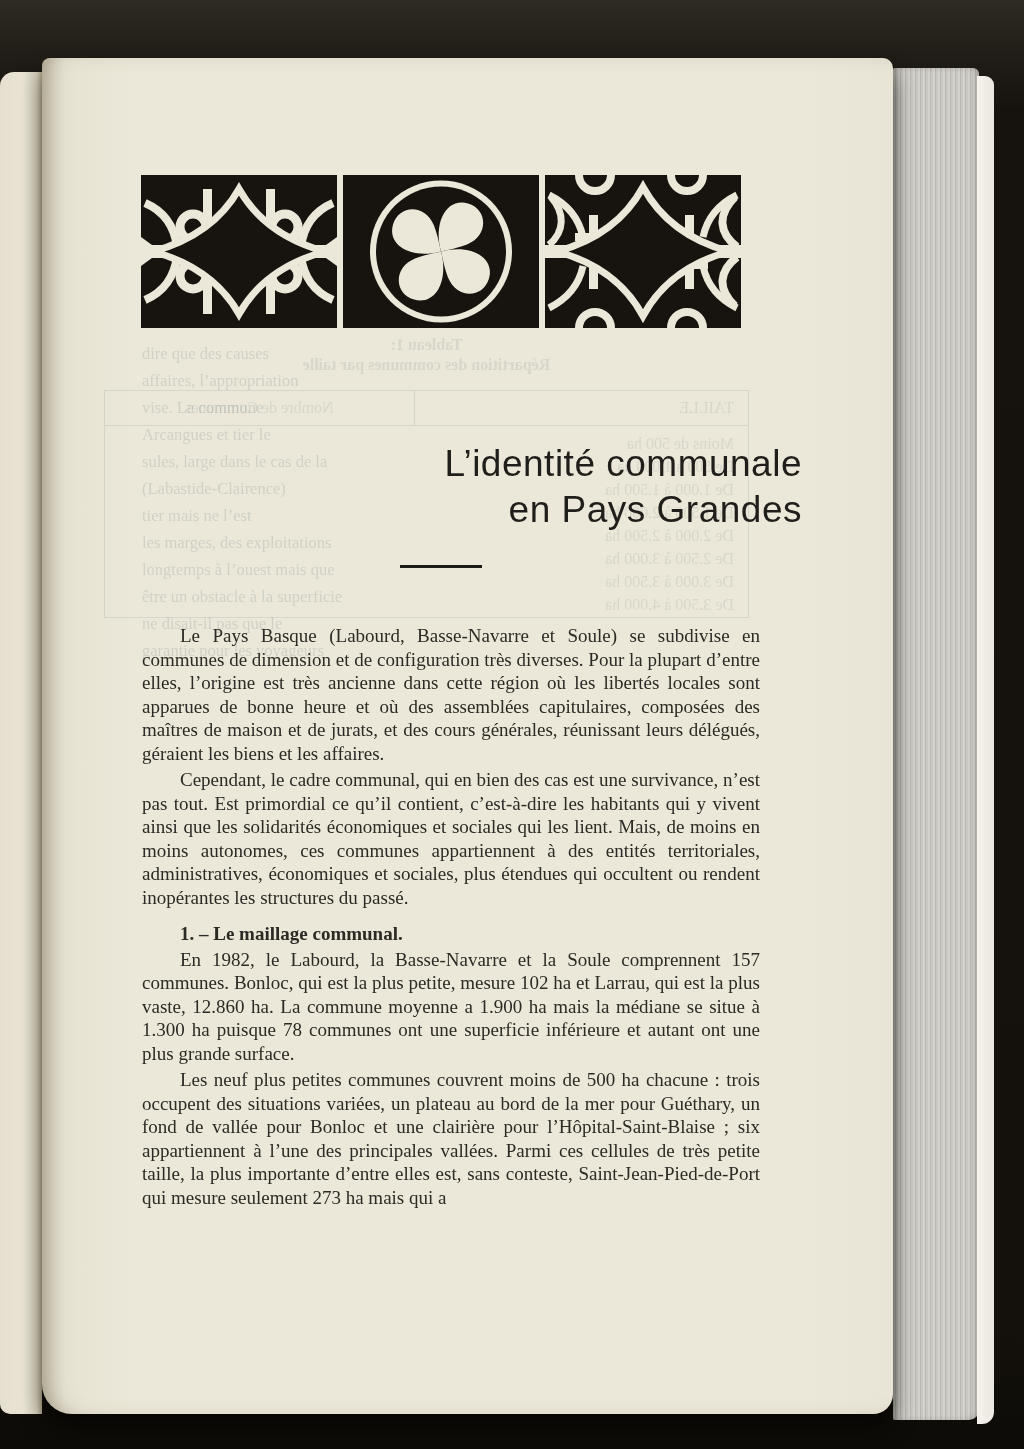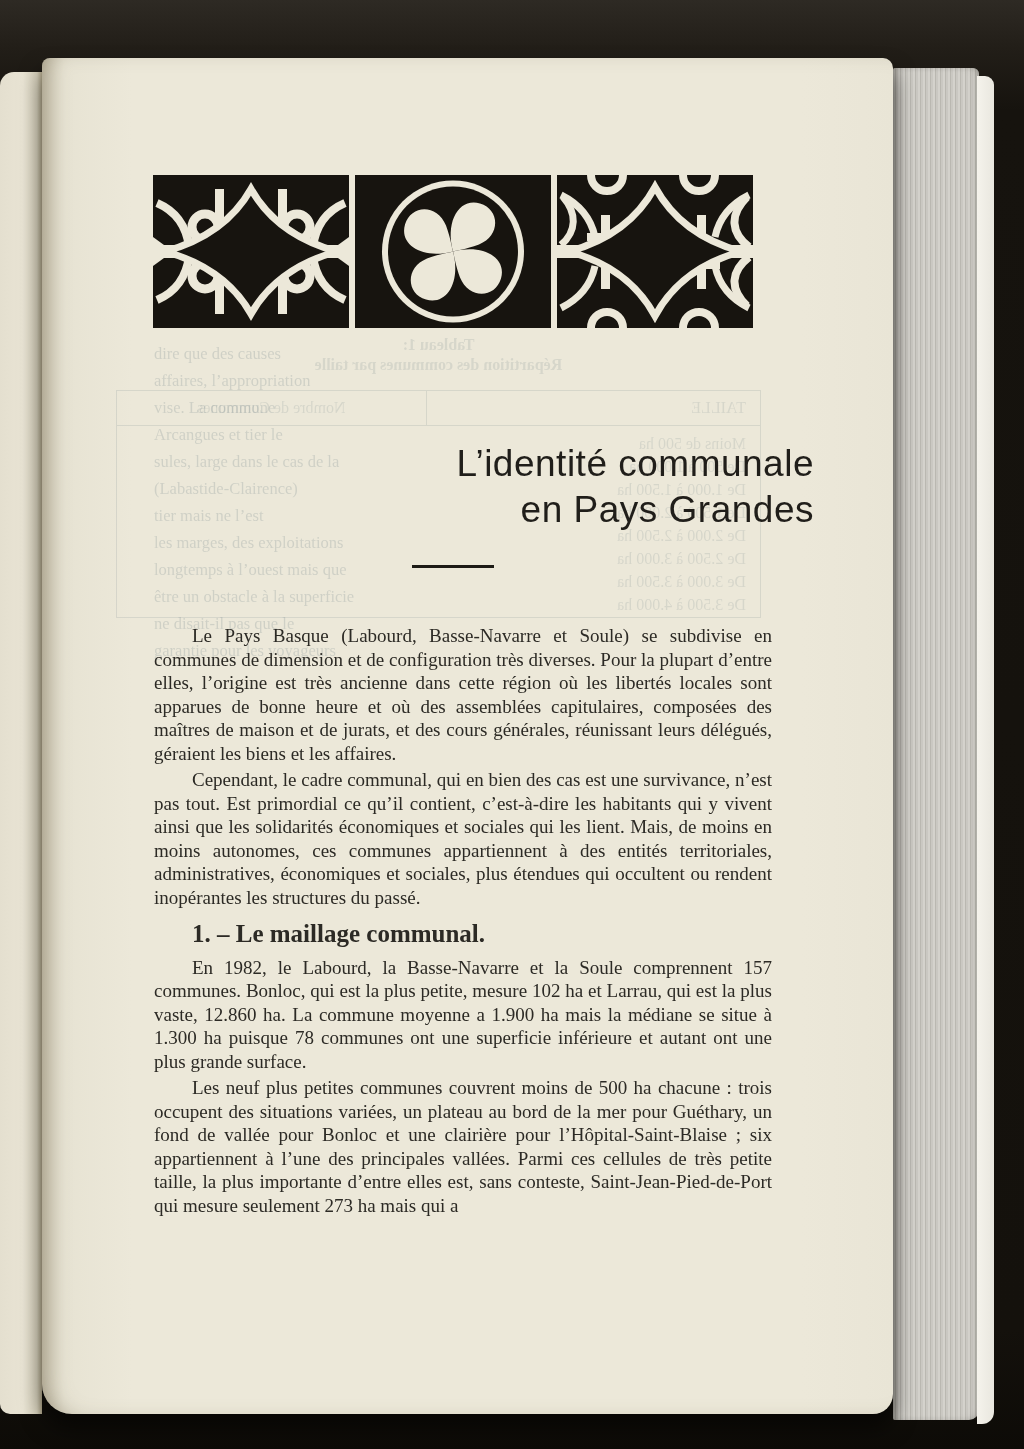--- a/index.html
+++ b/index.html
@@ -36,32 +36,32 @@
   .ghost-left{left:100px;top:282px;width:320px;opacity:.20;font-size:16.5px;line-height:27px;}
   .ghost-table{left:62px;top:278px;width:645px;opacity:.15;transform:scaleX(-1);font-size:16px;text-align:center;}
   .ghost-table .g-label{font-weight:bold;}
   .ghost-table .g-title{font-weight:bold;margin-top:2px;}
   .ghost-table .g-box{margin-top:16px;border:1.5px solid #5f747d;height:226px;}
   .ghost-table .g-head{display:flex;border-bottom:1.5px solid #5f747d;height:34px;align-items:center;}
   .ghost-table .g-c1{width:52%;border-right:1.5px solid #5f747d;height:100%;display:flex;align-items:center;padding-left:14px;box-sizing:border-box;}
   .ghost-table .g-c2{flex:1;}
   .ghost-table .g-rows{padding:6px 0 0 14px;text-align:left;line-height:23px;}
   
-  .content{position:absolute;left:54px;top:58px;width:851px;height:1332px;}
+  .content{position:absolute;left:42px;top:58px;width:851px;height:1332px;}
   .ornament{position:absolute;left:99px;top:117px;width:600px;height:153px;}
   .page-title{
     position:absolute;left:60px;top:383px;width:700px;text-align:right;
     font-family:"Liberation Sans",sans-serif;font-size:37px;line-height:46px;
     color:#201e1a;letter-spacing:.5px;font-weight:500;
   }
   .title-divider{position:absolute;left:358px;top:507px;width:82px;height:3px;background:#1d1b16;}
   .text-col{position:absolute;left:100px;top:566px;width:618px;color:#2c2a25;}
   .text-col p{font-size:19px;line-height:23.5px;text-align:justify;text-indent:38px;margin:0 0 0 0;}
   .text-col p + p{margin-top:3px;}
-  .sec-heading{font-size:25px;line-height:23.5px;font-weight:bold;text-indent:38px;margin:13px 0 10px 0;}
+  .sec-heading{font-size:19px;line-height:23.5px;font-weight:bold;text-indent:38px;margin:13px 0 2px 0;}
   .sub-heading{font-size:19px;line-height:23.5px;font-style:italic;text-indent:38px;margin:13px 0 5px 0;}
 </style>
 </head>
 <body>
 
 <div class="left-page-edge"></div>
 
 <div class="fore-edge-stack"></div>
 <div class="fore-edge-sliver"></div>
 

